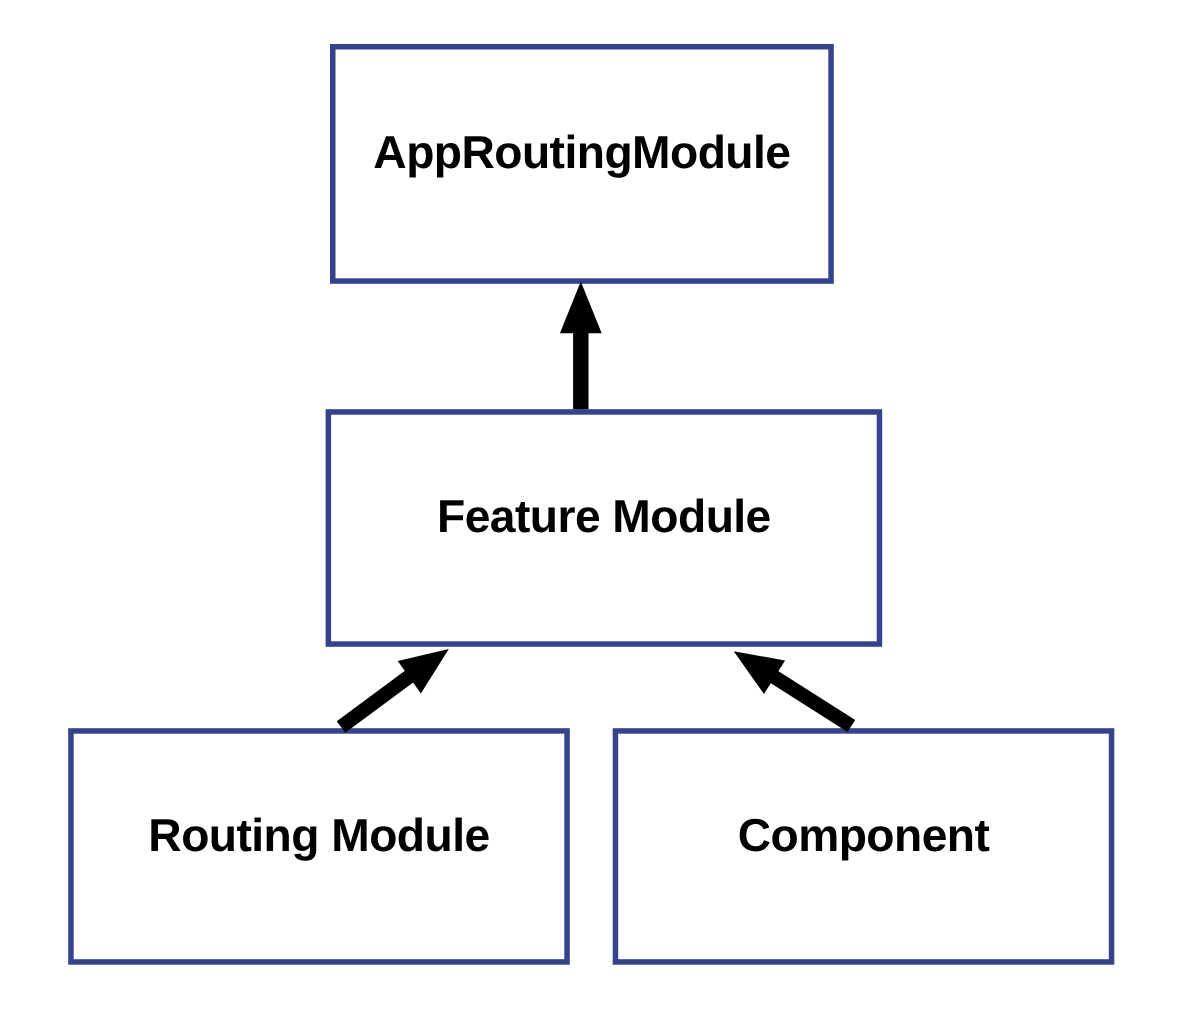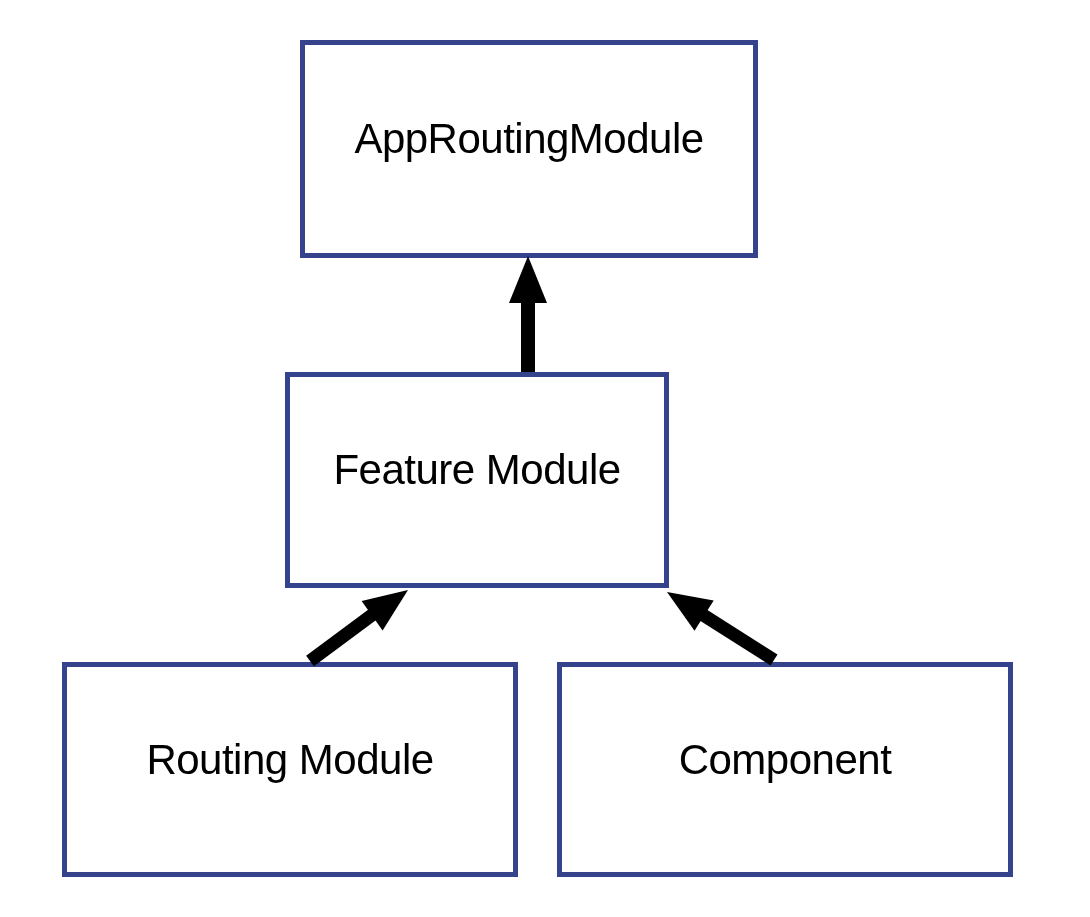--- a/index.html
+++ b/index.html
@@ -23,27 +23,27 @@
     border:5px solid var(--box-border);
     background:var(--box-fill);
     display:flex;
     align-items:center;
     justify-content:center;
   }
   .node .label{
     position:relative;
     top:-10px;
     font-size:42px;
-    font-weight:400;
+    font-weight:700;
     color:var(--text);
     white-space:nowrap;
     letter-spacing:-0.5px;
   }
   #node-app-routing-module{left:300px;top:40px;width:458px;height:218px;}
-  #node-feature-module{left:285px;top:372px;width:384px;height:216px;}
+  #node-feature-module{left:296px;top:372px;width:506px;height:216px;}
   #node-routing-module{left:62px;top:662px;width:456px;height:215px;}
   #node-component{left:557px;top:662px;width:456px;height:215px;}
   svg.arrows{
     position:absolute;
     left:0;top:0;
     width:1090px;height:917px;
     pointer-events:none;
   }
   svg.arrows line{stroke:var(--arrow);}
   svg.arrows polygon{fill:var(--arrow);}

